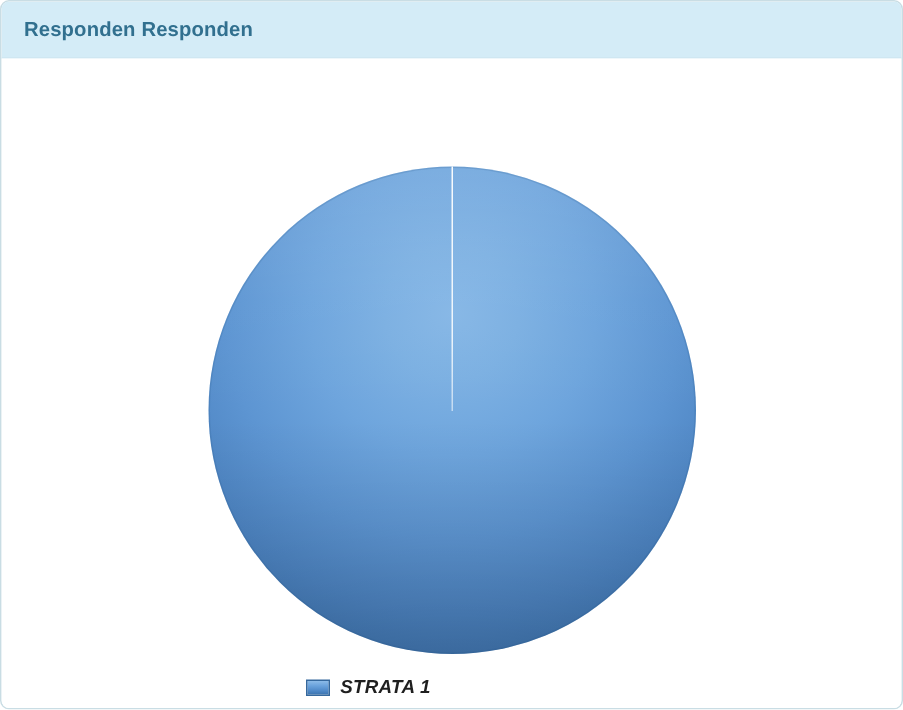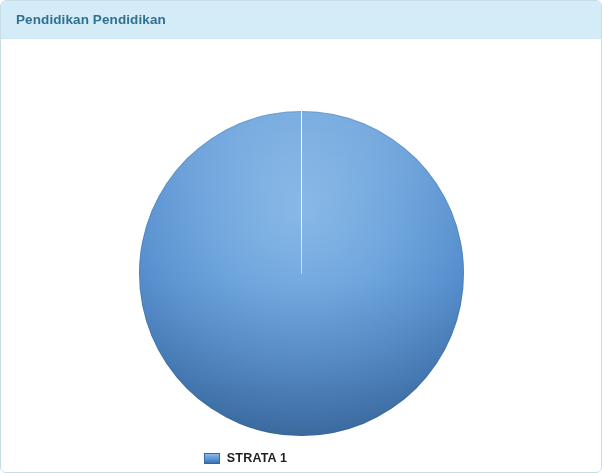--- a/index.html
+++ b/index.html
@@ -117,20 +117,21 @@
 
   
   .legend {
     position: absolute;
     left: 0;
     top: 413px;
     width: 489px;
     display: flex;
     justify-content: center;
     align-items: center;
+    font-style: italic;
   }
 
   .legend-item {
     display: flex;
     align-items: center;
     gap: 7px;
   }
 
   .legend-swatch {
     width: 16px;
@@ -152,21 +153,21 @@
     line-height: 1;
     white-space: nowrap;
   }
 </style>
 </head>
 <body>
 
 <div class="panel">
 
   <div class="panel-header">
-    <span class="panel-title">Pendidikan Pendidikan</span>
+    <span class="panel-title">Responden Responden</span>
   </div>
 
   <div class="panel-body">
 
     <div class="chart-area">
       <div class="pie-wrap">
         <div class="pie-slice"></div>
         <div class="pie-shade"></div>
         <div class="pie-rim"></div>
         <div class="pie-seam"></div>

